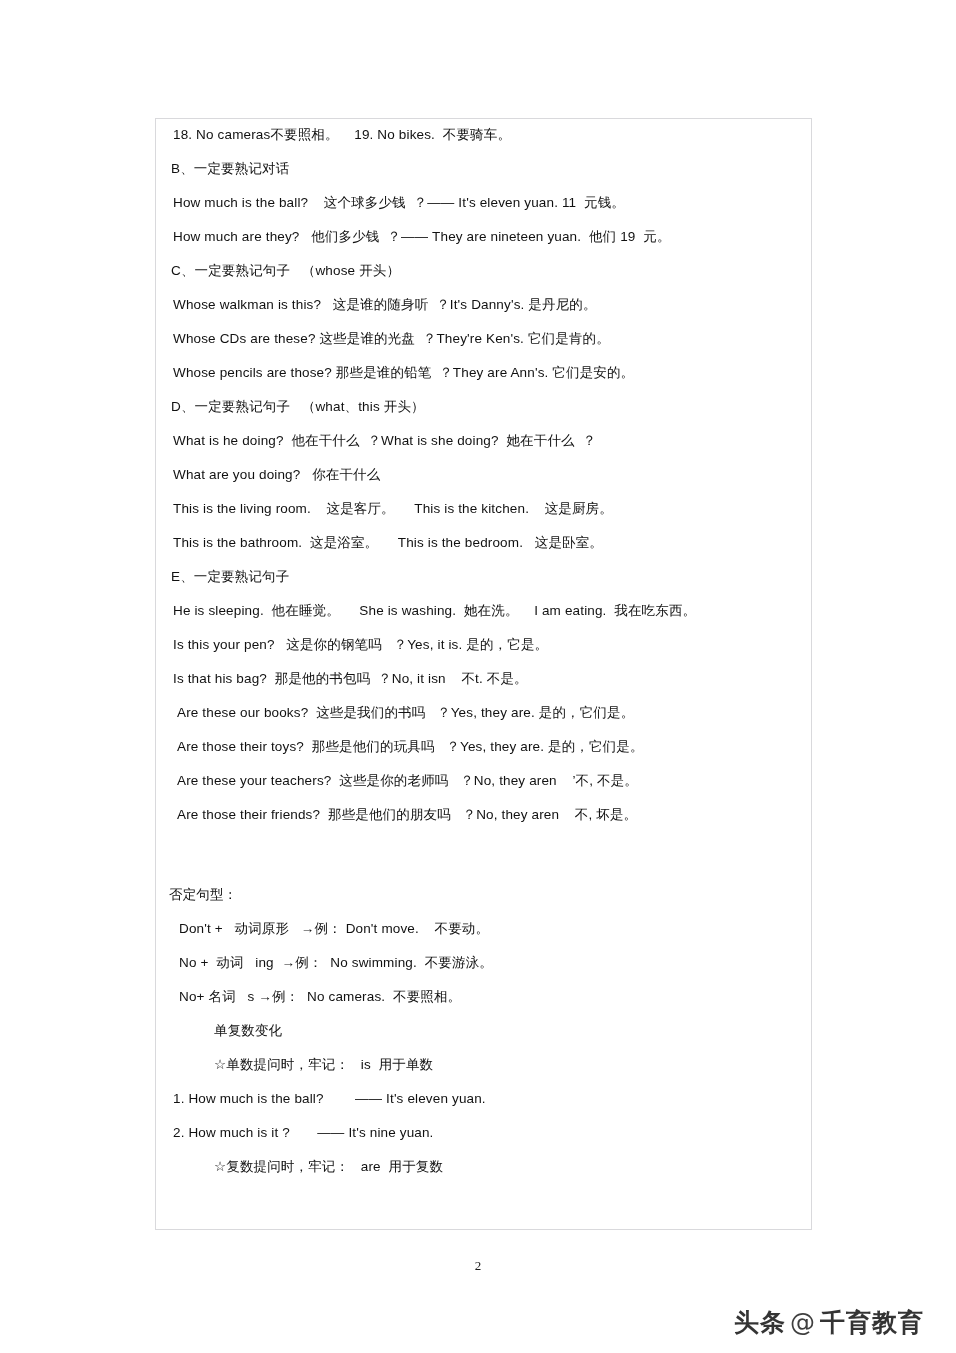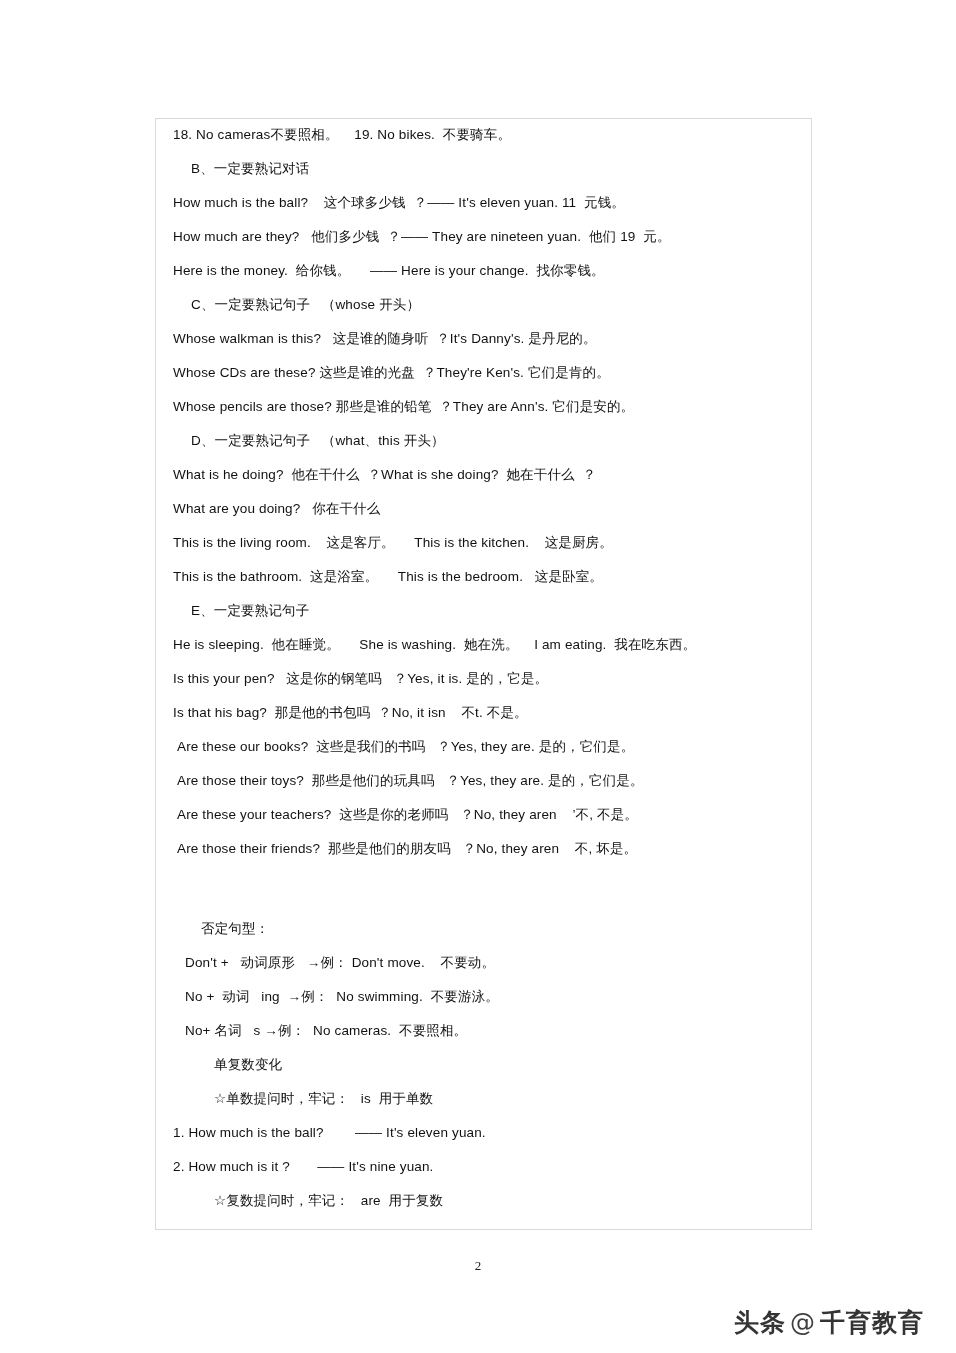--- a/index.html
+++ b/index.html
@@ -40,24 +40,24 @@
     font-size: 13.5px;
     line-height: 34px;
     white-space: pre;
     letter-spacing: 0.15px;
     color: #111;
     height: 34px;
   }
 
   
   .i0  { padding-left: 18px; }   
-  .i1  { padding-left: 36px; }   
+  .i1  { padding-left: 16px; }   
   .i2  { padding-left: 22px; }
-  .i3  { padding-left: 14px; margin-left: 32px; }   
-  .i4  { padding-left: 30px; }   
+  .i3  { padding-left: 14px; }   
+  .i4  { padding-left: 24px; }   
   .i5  { padding-left: 24px; margin-left: 35px; }
 
   .gap-lg { height: 46px; }
 
   
   #page-number {
     position: absolute;
     left: 0;
     top: 1258px;
     width: 956px;
@@ -89,21 +89,20 @@
 </head>
 <body>
 
 <div id="page-frame"></div>
 
 <div id="doc-body">
     <div class="line i0">18. No cameras不要照相。    19. No bikes.  不要骑车。</div>
     <div class="line i1">B、一定要熟记对话</div>
     <div class="line i0">How much is the ball?    这个球多少钱  ？—— It's eleven yuan. 11  元钱。</div>
     <div class="line i0">How much are they?   他们多少钱  ？—— They are nineteen yuan.  他们 19  元。</div>
-    <div class="line i0">Here is the money.  给你钱。     —— Here is your change.  找你零钱。</div>
     <div class="line i1">C、一定要熟记句子   （whose 开头）</div>
     <div class="line i0">Whose walkman is this?   这是谁的随身听  ？It's Danny's. 是丹尼的。</div>
     <div class="line i0">Whose CDs are these? 这些是谁的光盘  ？They're Ken's. 它们是肯的。</div>
     <div class="line i0">Whose pencils are those? 那些是谁的铅笔  ？They are Ann's. 它们是安的。</div>
     <div class="line i1">D、一定要熟记句子   （what、this 开头）</div>
     <div class="line i0">What is he doing?  他在干什么  ？What is she doing?  她在干什么  ？</div>
     <div class="line i0">What are you doing?   你在干什么</div>
     <div class="line i0">This is the living room.    这是客厅。     This is the kitchen.    这是厨房。</div>
     <div class="line i0">This is the bathroom.  这是浴室。     This is the bedroom.   这是卧室。</div>
     <div class="line i1">E、一定要熟记句子</div>

